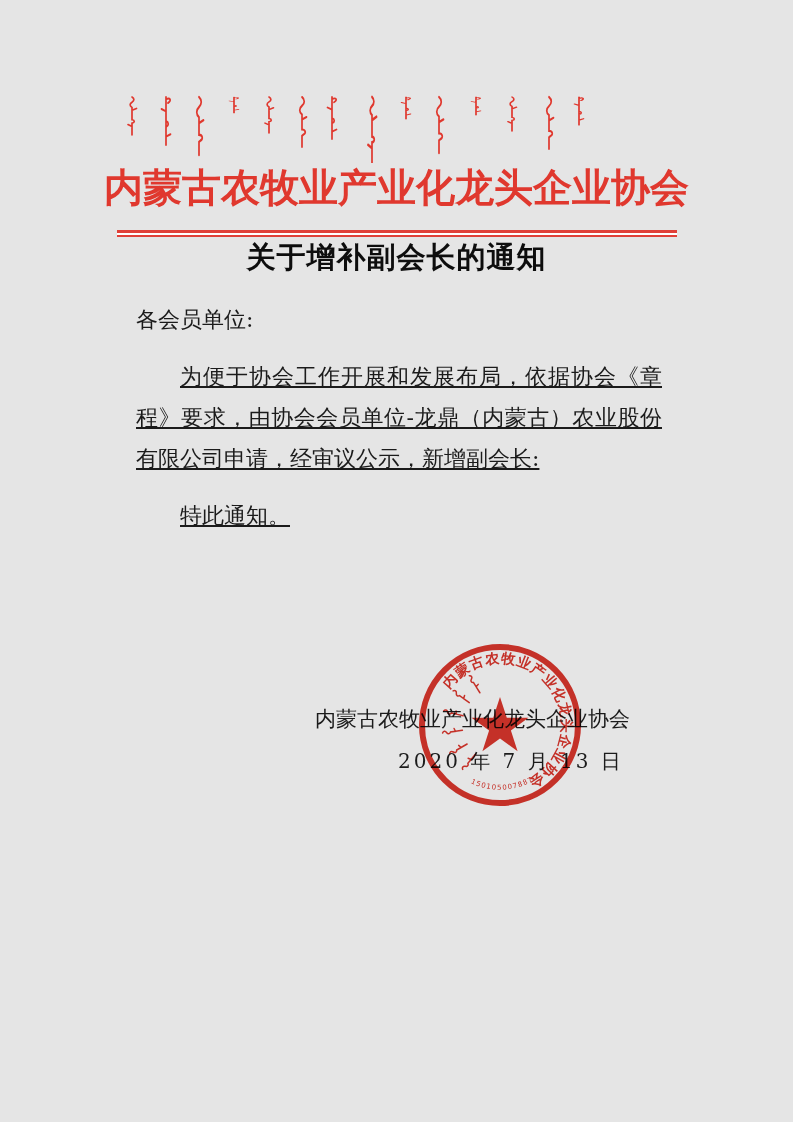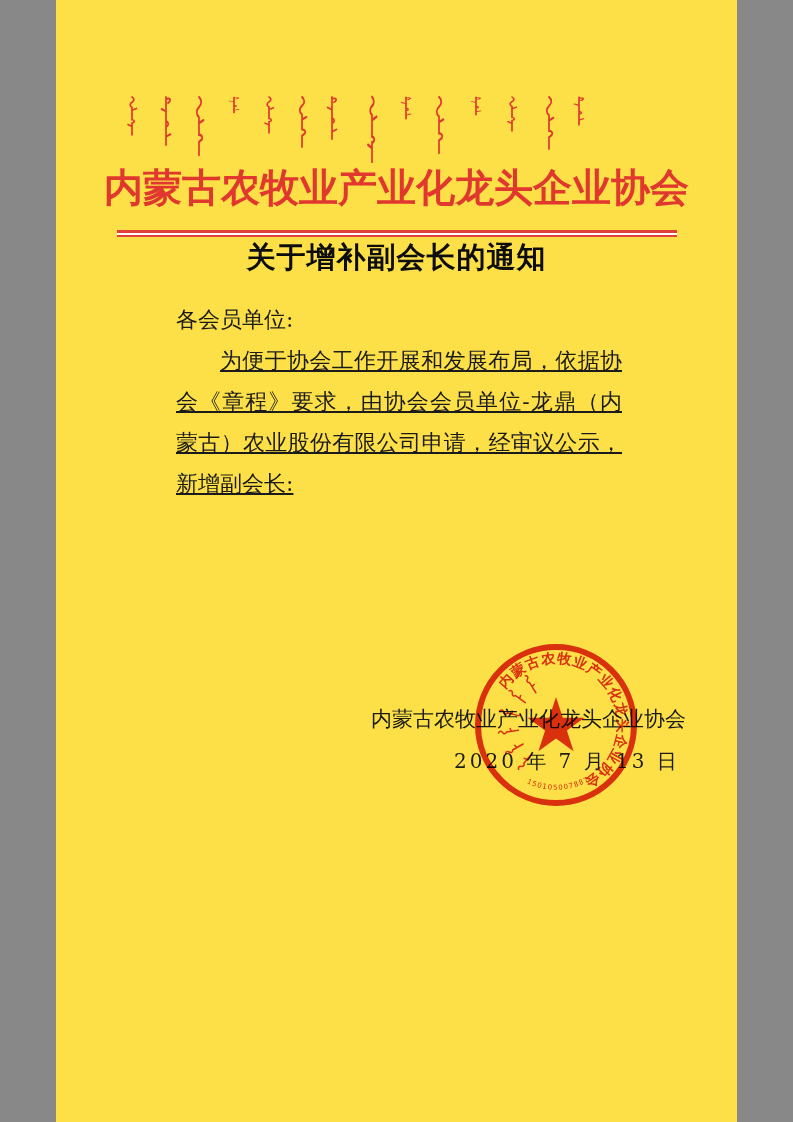--- a/index.html
+++ b/index.html
@@ -1,21 +1,21 @@
 <!DOCTYPE html>
 <html><head>
 <meta charset="utf-8">
 <style>
   * { margin: 0; padding: 0; box-sizing: border-box; }
   html, body { background: #888; }
   .page {
     position: relative;
-    width: 681px; height: 1122px;
+    width: 793px; height: 1122px;
     margin: 0 auto;
-    background: #fde047;
+    background: #e5e5e5;
     font-family: "DejaVu Serif", "Liberation Serif", serif;
     color: #1b1b1b;
     overflow: hidden;
   }
   .letterhead { padding-top: 95px; text-align: center; }
   .mongolian-row { width: 560px; height: 68px; margin: 0 auto; display: block; }
   .org-name-red {
     font-size: 39px; line-height: 48px; font-weight: 700;
     color: #e0382e; letter-spacing: 0px; white-space: nowrap;
   }
@@ -27,21 +27,21 @@
     text-align: center;
     font-size: 29px; line-height: 40px; font-weight: 700; color: #0d0d0d;
     letter-spacing: 1px;
   }
   .body-text {
     margin-top: 22px;
     padding-left: 120px; padding-right: 115px;
     font-size: 22px; line-height: 41px;
     text-align: justify;
   }
-  .body-text p { margin: 0; }
+  .body-text p { margin: 16px; }
   .indent { text-indent: 2em; text-decoration: underline; }
   .name-gap { display: inline-block; width: 44px; }
   .sig-org-line { position: absolute; left: 315px; top: 706px; font-size: 21px; line-height: 26px; white-space: nowrap; }
   .sig-date-line { position: absolute; left: 398px; top: 748px; font-size: 20px; line-height: 26px; letter-spacing: 3px; white-space: nowrap; }
   .seal-wrap {
     position: absolute; left: 410px; top: 635px;
     width: 180px; height: 180px;
     mix-blend-mode: multiply; opacity: 0.93;
     pointer-events: none;
   }
@@ -82,20 +82,21 @@
         <div class="gap"></div>
         <div class="thin"></div>
     </div>
   </div>
 
   <div class="doc-title">关于增补副会长的通知</div>
 
   <div class="body-text">
     <p>各会员单位:</p>
     <p class="indent">为便于协会工作开展和发展布局，依据协会《章程》要求，由协会会员单位-龙鼎（内蒙古）农业股份有限公司申请，经审议公示，新增副会长:</p>
+    <p class="indent">特此通知。</p>
   </div>
 
   <div class="sig-org-line">内蒙古农牧业产业化龙头企业协会</div>
   <div class="sig-date-line">2020 年 7 月 13 日</div>
 
   <div class="seal-wrap">
     <svg width="180" height="180" viewBox="0 0 180 180">
       <circle cx="90" cy="90" r="78" fill="none" stroke="#d9261c" stroke-width="6"></circle>
       <polygon points="90,62 96.8,82.7 118.5,82.7 100.9,95.6 107.6,116.3 90,103.5 72.4,116.3 79.1,95.6 61.5,82.7 83.2,82.7" fill="#d9261c"></polygon>
       <path id="sealTopArc" d="M39.2,54.4 A62,62 0 1 1 116.2,146.2" fill="none"></path>

